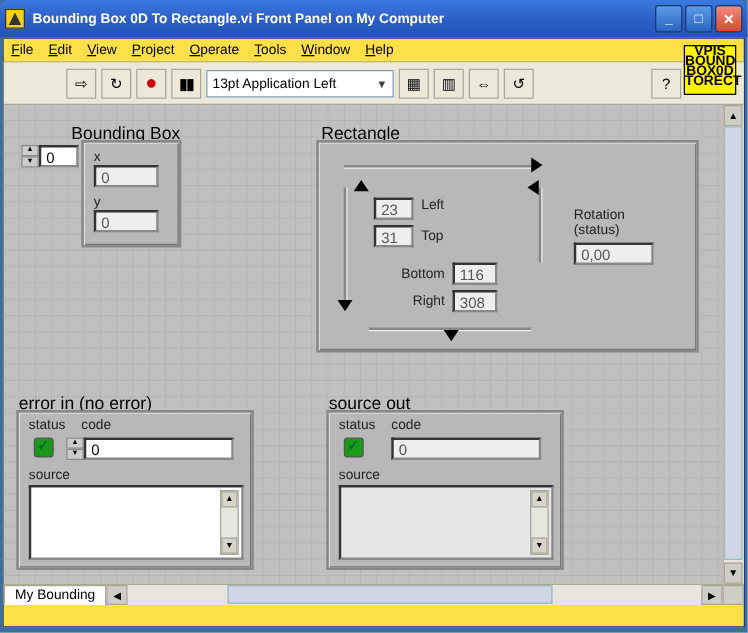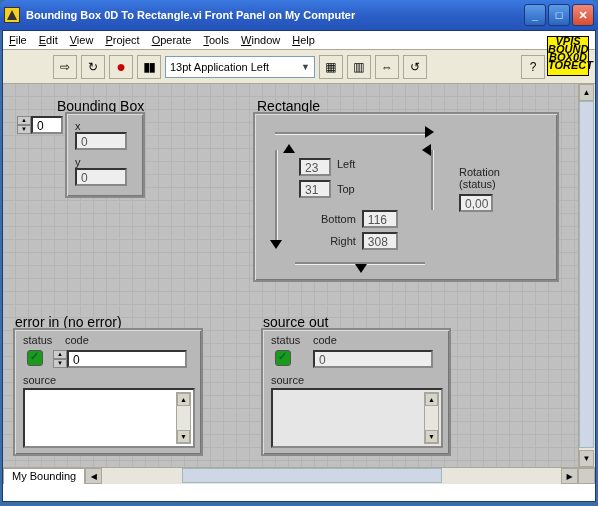--- a/index.html
+++ b/index.html
@@ -9,27 +9,27 @@
 .titlebar { height: 30px; background: linear-gradient(to bottom, #3a79e0 0%, #2c5fc7 50%, #2353b8 100%); display: flex; align-items: center; padding: 0 4px; color: #fff; font-weight: bold; font-size: 13px; border-top-left-radius: 7px; border-top-right-radius: 7px; }
 .titlebar .app-icon { width: 16px; height: 16px; background: #f5d020; margin-right: 6px; border: 1px solid #333; position: relative; }
 .titlebar .app-icon::after { content: ""; position: absolute; left: 2px; top: 2px; width: 10px; height: 10px; background: #333; clip-path: polygon(0 100%, 50% 0, 100% 100%); }
 .titlebar .title { flex: 1; }
 .winbtns { display: flex; gap: 2px; }
 .winbtn { width: 22px; height: 22px; border-radius: 3px; display: flex; align-items: center; justify-content: center; font-weight: bold; color: #fff; border: 1px solid #1a3a75; }
 .winbtn.min, .winbtn.max { background: linear-gradient(to bottom, #5c9be8, #2a65c1); }
 .winbtn.close { background: linear-gradient(to bottom, #f08a7a, #d84c2f); }
 
 
-.client { width: 594px; height: 472px; margin: 0 2px 2px; background: #ffffff; border: 1px solid #1a3a75; }
+.client { width: 594px; height: 472px; margin: 0 2px 2px; background: #fde047; border: 1px solid #1a3a75; }
 
 
 .menubar { display: flex; align-items: center; height: 19px; padding: 0 6px; gap: 12px; border-bottom: 1px solid #aca899; }
 .menubar .menuitem { cursor: default; }
 .menubar .menuitem span.u { text-decoration: underline; }
-.menubar .help-badge { margin-left: auto; width: 42px; height: 40px; background: #fff200; border: 1px solid #000; font-size: 7px; line-height: 8px; text-align: center; font-weight: bold; color: #000; position: relative; top: 16px; font-style: italic; }
+.menubar .help-badge { margin-left: auto; width: 42px; height: 40px; background: #fff200; border: 1px solid #000; font-size: 7px; line-height: 8px; text-align: center; font-weight: bold; color: #000; position: relative; top: 16px; }
 
 
 .toolbar { display: flex; align-items: center; height: 34px; padding: 4px 50px 4px 50px; gap: 4px; border-bottom: 1px solid #aca899; background: #ece9d8; }
 .tbtn { min-width: 24px; height: 24px; background: #ece9d8; border: 1px solid #aca899; display: flex; align-items: center; justify-content: center; font-size: 12px; }
 .tbtn.rec { color: #c00; font-size: 16px; }
 .tbtn.pause { letter-spacing: -1px; font-weight: bold; }
 .fontcombo { width: 150px; height: 22px; background: #fff; border: 1px solid #7f9db9; display: flex; align-items: center; padding: 0 4px; }
 .fontcombo .dd { margin-left: auto; font-size: 9px; color: #444; }
 .toolbar .right { margin-left: auto; display: flex; gap: 4px; }
 
@@ -176,21 +176,21 @@
             <div class="numbox" style="width:36px;">116</div>
           </div>
           <div style="display:flex; align-items:center; gap:6px; justify-content:flex-end;">
             <span class="fieldlabel">Right</span>
             <div class="numbox" style="width:36px;">308</div>
           </div>
         </div>
         <div style="position:absolute; left:204px; top:52px; text-align:left;">
           <div class="fieldlabel">Rotation</div>
           <div class="fieldlabel">(status)</div>
-          <div class="numbox" style="width:34px; margin-top:4px;">0,00</div>
+          <div class="numbox" style="width:64px; margin-top:4px;">0,00</div>
         </div>
       </div>
 
       <div class="grouplabel" style="left:12px; top:230px;">error in (no error)</div>
       <div class="cluster" style="left:10px; top:244px; width:190px; height:128px;">
         <div style="position:absolute; left:8px; top:4px;" class="fieldlabel">status</div>
         <div style="position:absolute; left:50px; top:4px;" class="fieldlabel">code</div>
         <div style="position:absolute; left:12px; top:20px;" class="ledok"></div>
         <div style="position:absolute; left:38px; top:20px; display:flex;">
           <div class="spinner">

